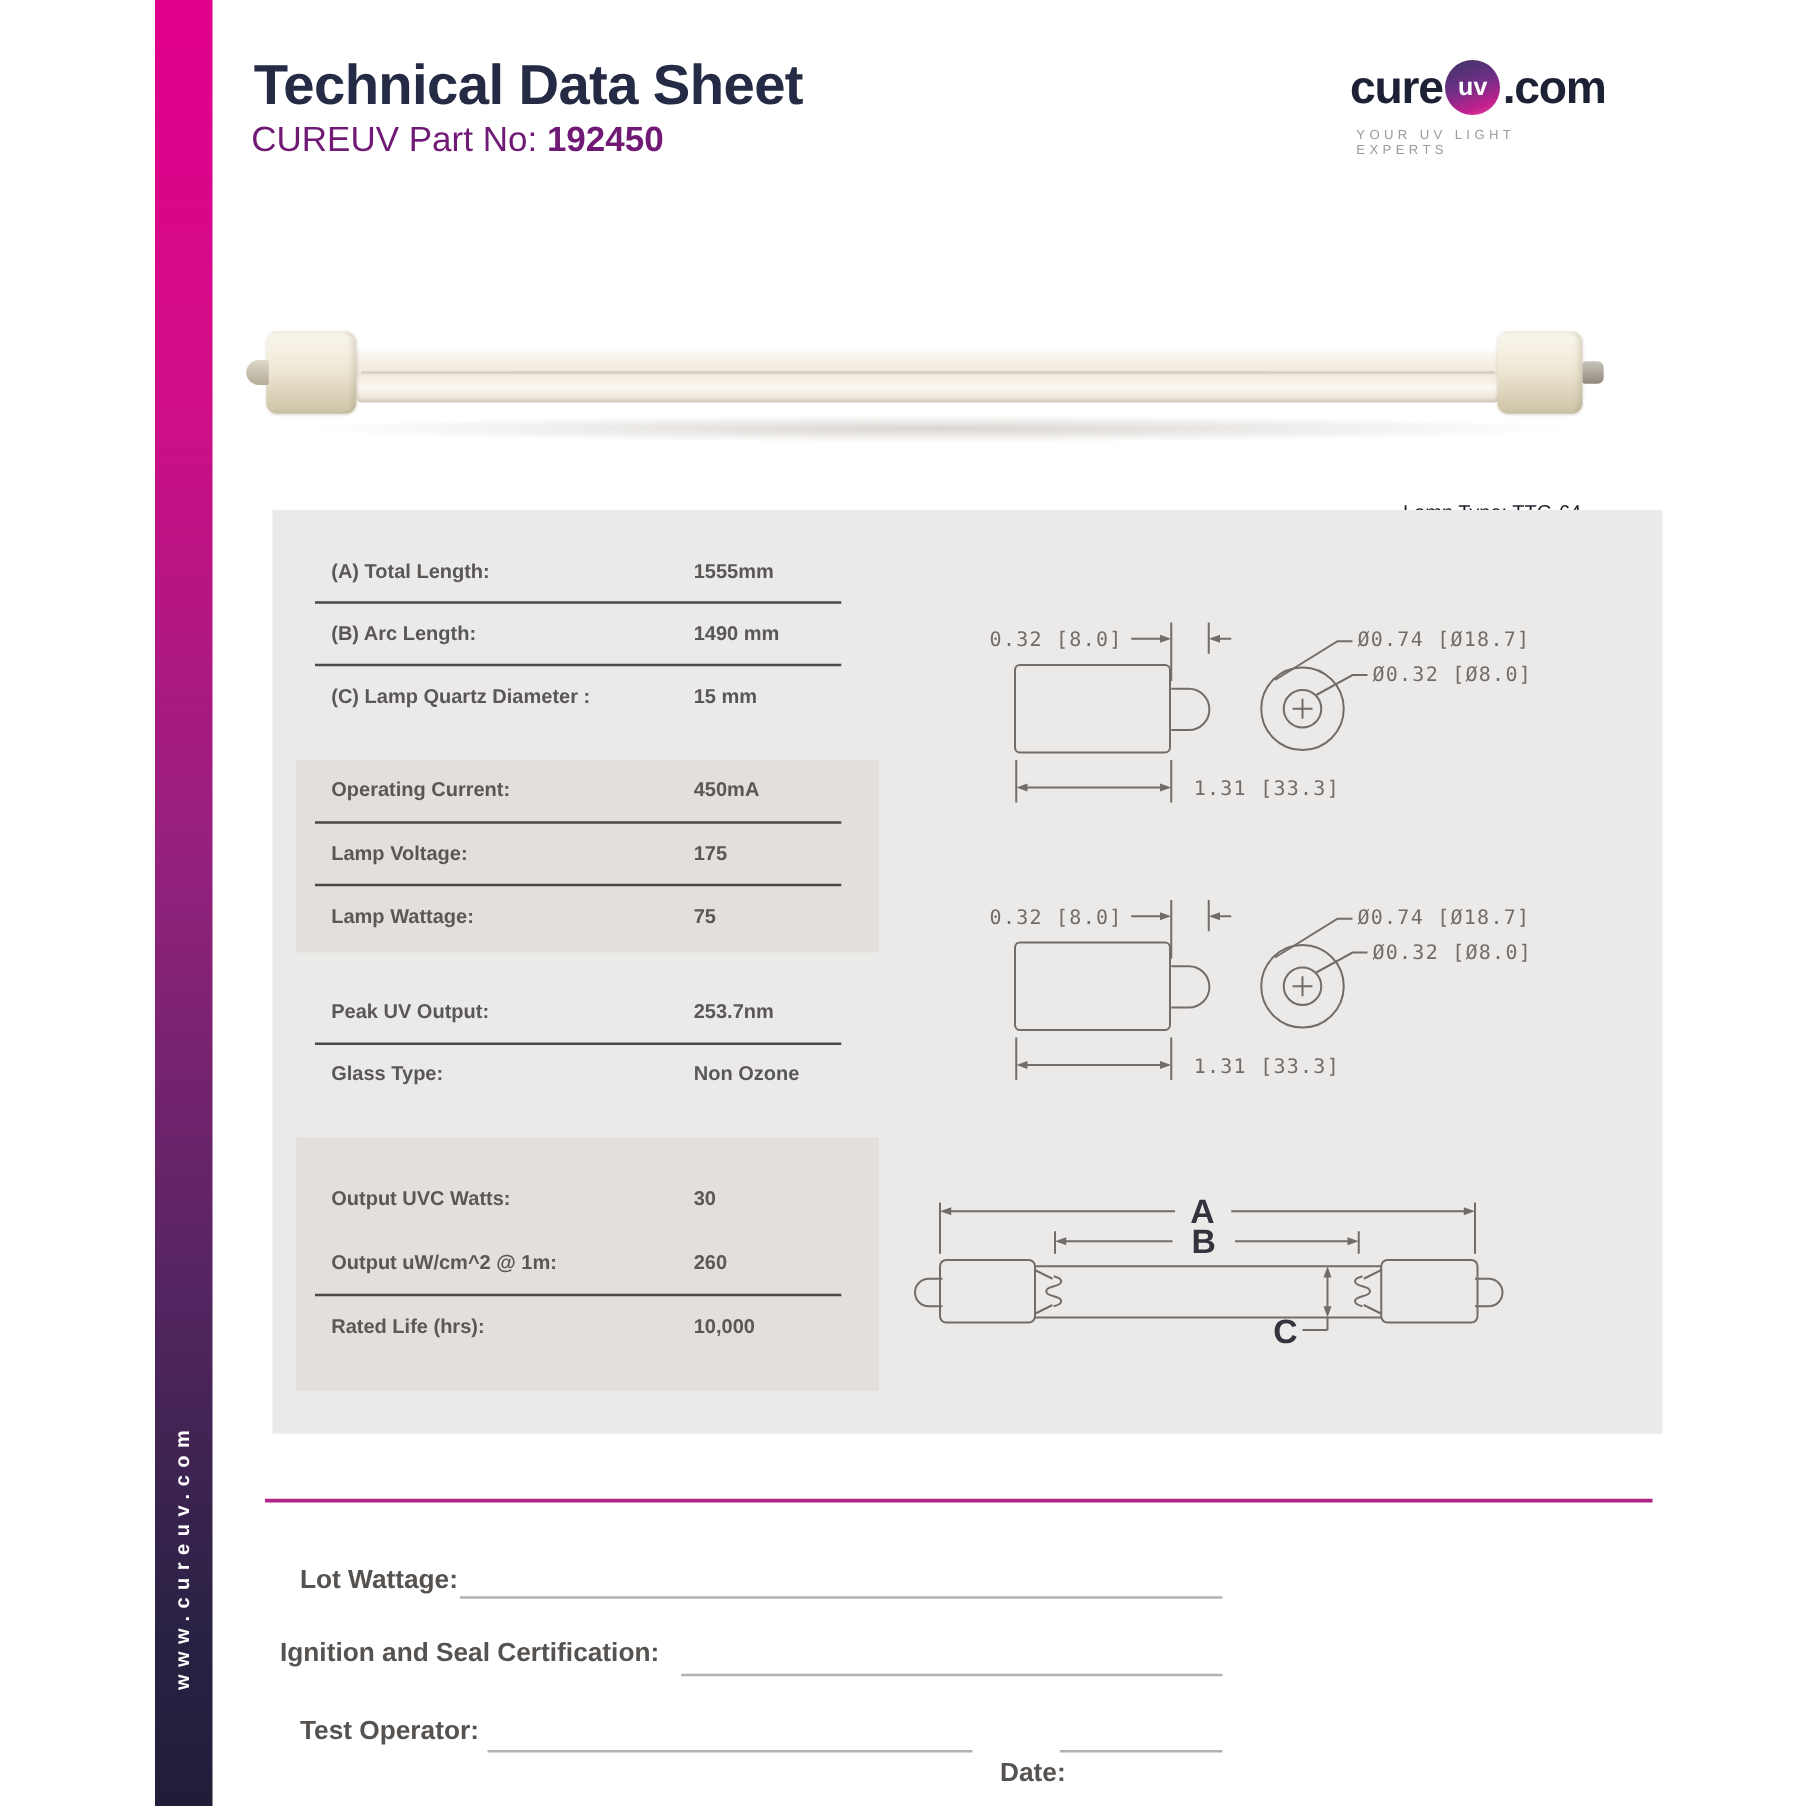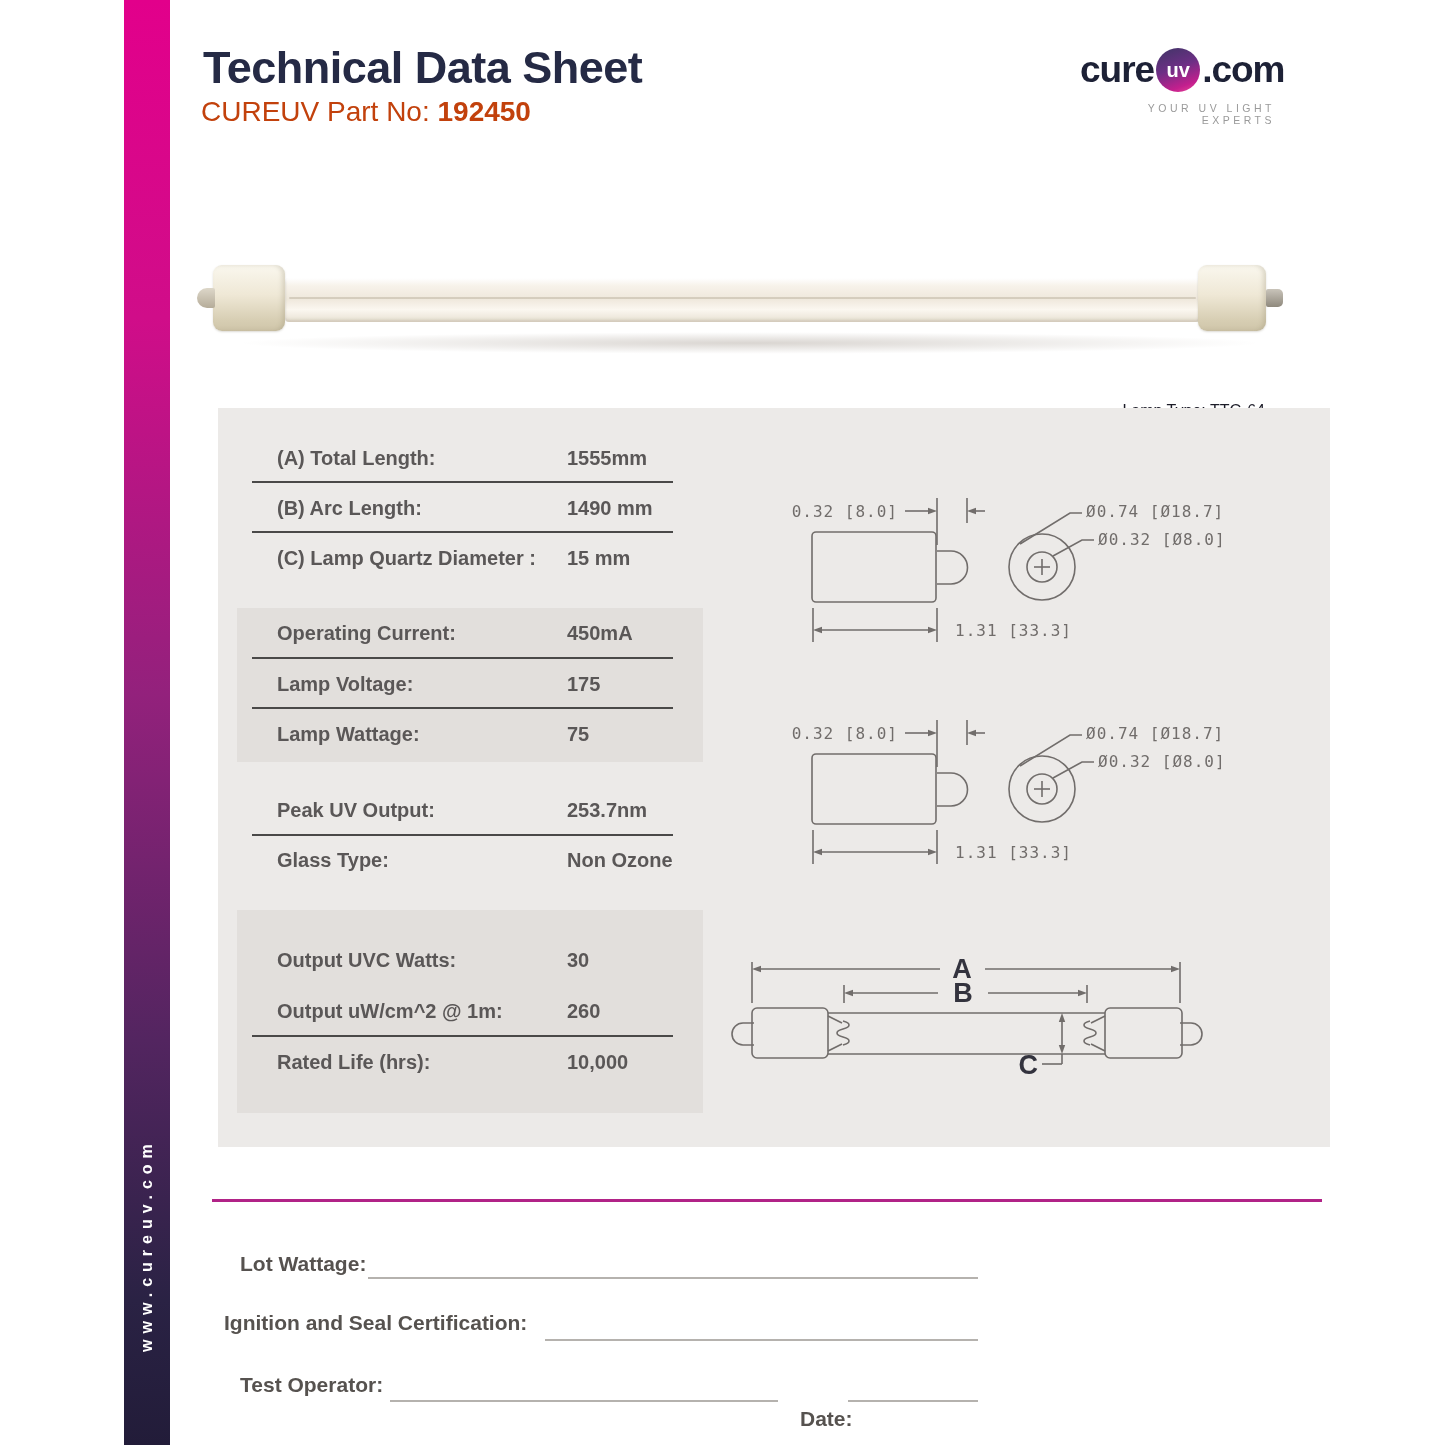--- a/index.html
+++ b/index.html
@@ -10,31 +10,31 @@
   .side-bar{position:absolute;left:124px;top:0;width:46px;height:1445px;
     background:linear-gradient(180deg,#e2008b 0%,#d00d89 22%,#93217c 48%,#532560 72%,#2a2244 90%,#221c39 100%);}
   .side-bar .vtext{position:absolute;left:0;top:1095px;width:46px;height:300px;
     writing-mode:vertical-rl;transform:rotate(180deg);
     display:flex;align-items:center;justify-content:center;
     color:#ffffff;font-size:16px;font-weight:700;letter-spacing:6px;}
 
   
   .title{position:absolute;left:203px;top:42px;font-size:45px;font-weight:800;
     color:#252a45;letter-spacing:-0.5px;}
-  .subtitle{position:absolute;left:201px;top:96px;font-size:28px;color:#c2410c;font-weight:500;}
+  .subtitle{position:absolute;left:201px;top:96px;font-size:28px;color:#701a75;font-weight:500;}
   .subtitle b{font-weight:800;}
 
   
   .logo{position:absolute;left:1080px;top:48px;display:flex;align-items:center;}
   .logo .word{font-size:37px;font-weight:700;color:#1d2136;letter-spacing:-1px;text-align:center;}
   .logo .badge{width:44px;height:44px;border-radius:50%;margin:0 2px;
     background:linear-gradient(160deg,#3f3566 0%,#6d2f85 45%,#c31f8e 80%,#ec4a97 100%);
     display:flex;align-items:center;justify-content:center;
     color:#ffffff;font-size:20px;font-weight:800;letter-spacing:0;text-align:center;}
-  .tagline{position:absolute;left:1085px;top:102px;width:190px;text-align:right;
+  .tagline{position:absolute;left:1085px;top:102px;width:190px;text-align:left;
     font-size:10.5px;letter-spacing:3.5px;color:#9a9a9a;font-weight:500;}
 
   
   .lamp{position:absolute;left:195px;top:250px;width:1100px;height:110px;}
   .lamp .shadow{position:absolute;left:40px;top:82px;width:1030px;height:22px;
     background:radial-gradient(ellipse at center,rgba(120,105,90,.28) 0%,rgba(120,105,90,0) 70%);}
   .lamp .tube{position:absolute;left:90px;top:28px;width:915px;height:44px;border-radius:4px;
     background:linear-gradient(180deg,#ffffff 0%,#f7f2ea 18%,#efe8dc 48%,#fbf7f0 72%,#e7e0d2 100%);
     box-shadow:inset 0 1px 2px rgba(255,255,255,.9), inset 0 -2px 3px rgba(160,150,130,.35);}
   .lamp .tube-line{position:absolute;left:4px;right:4px;top:19px;height:2px;
@@ -51,21 +51,21 @@
     background:linear-gradient(180deg,#c9c4ba 0%,#8f897d 100%);}
   .lamp-type{position:absolute;right:180px;top:358px;font-size:16px;color:#1c1c28;margin-top:44px;}
 
   
   .panel{position:absolute;left:218px;top:408px;width:1112px;height:739px;background:#eceae8;}
   .block{position:absolute;background:#e2dfdc;}
   .block.b1{left:237px;top:608px;width:466px;height:154px;}
   .block.b2{left:237px;top:910px;width:466px;height:203px;}
   .sep{position:absolute;left:252px;width:421px;height:2px;background:#4a4948;}
   .spec-row{position:absolute;left:265px;width:450px;height:30px;line-height:30px;
-    font-size:20px;font-weight:700;color:#5a5757;margin-left:12px;}
+    font-size:16px;font-weight:700;color:#5a5757;}
   .spec-row .val{position:absolute;left:290px;top:0;text-align:right;}
 
   
   .drawing{position:absolute;left:725px;top:495px;}
   .drawing path,.drawing rect,.drawing circle,.drawing line,.drawing polyline{
     stroke:#716d6b;stroke-width:1.6;fill:none;}
   .drawing .arrow{fill:#716d6b;stroke:none;}
   .drawing text{fill:#716d6b;font-family:"DejaVu Sans Mono",monospace;font-size:16px;letter-spacing:1px;}
   .drawing text.big{fill:#33333e;font-family:"Liberation Sans",sans-serif;
     font-size:27px;font-weight:600;letter-spacing:0;}

